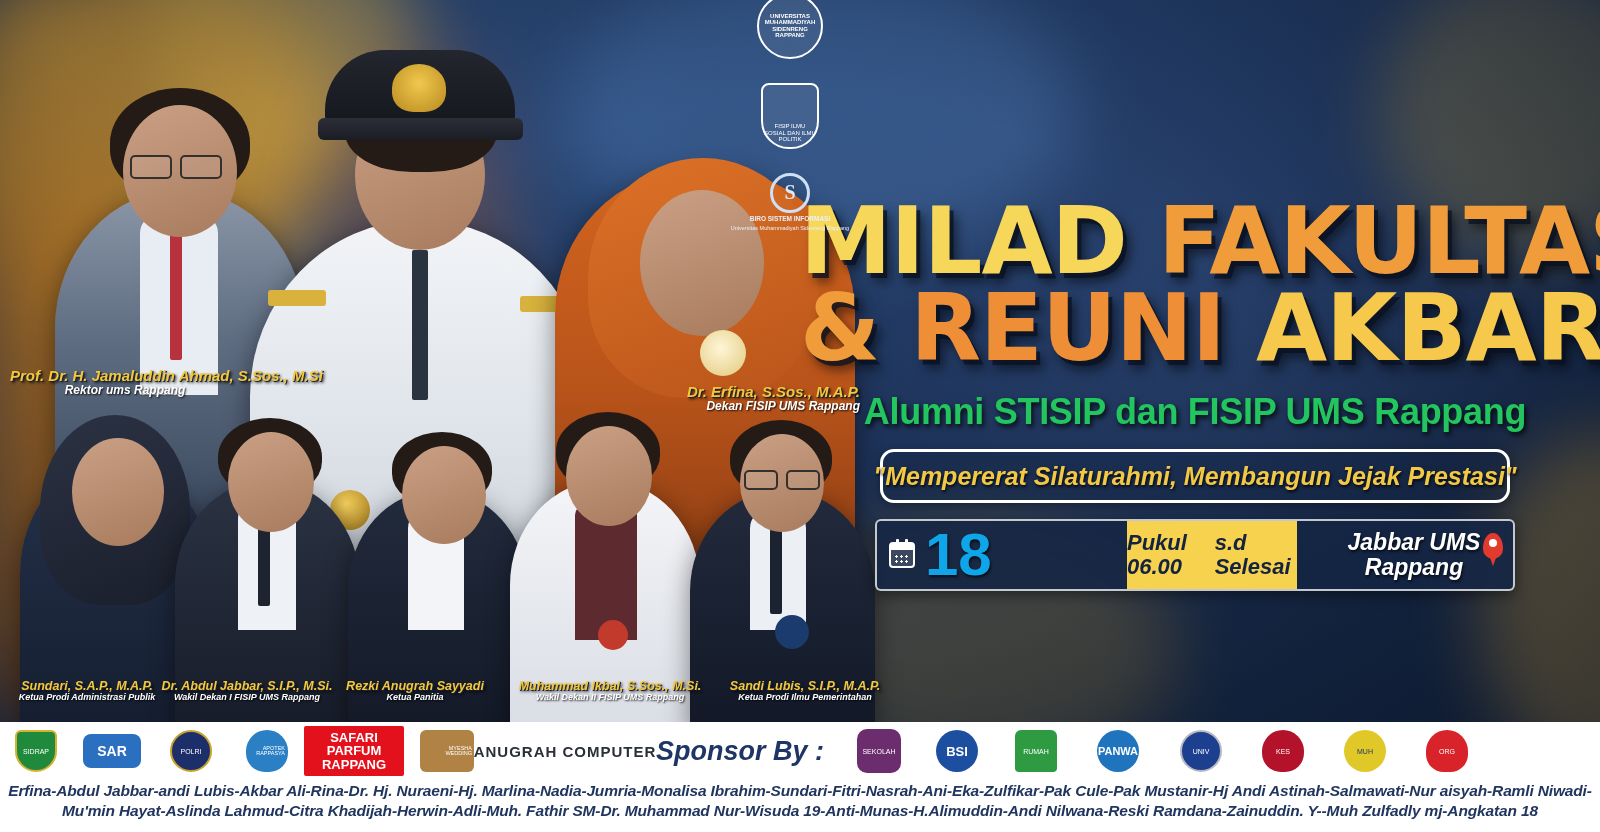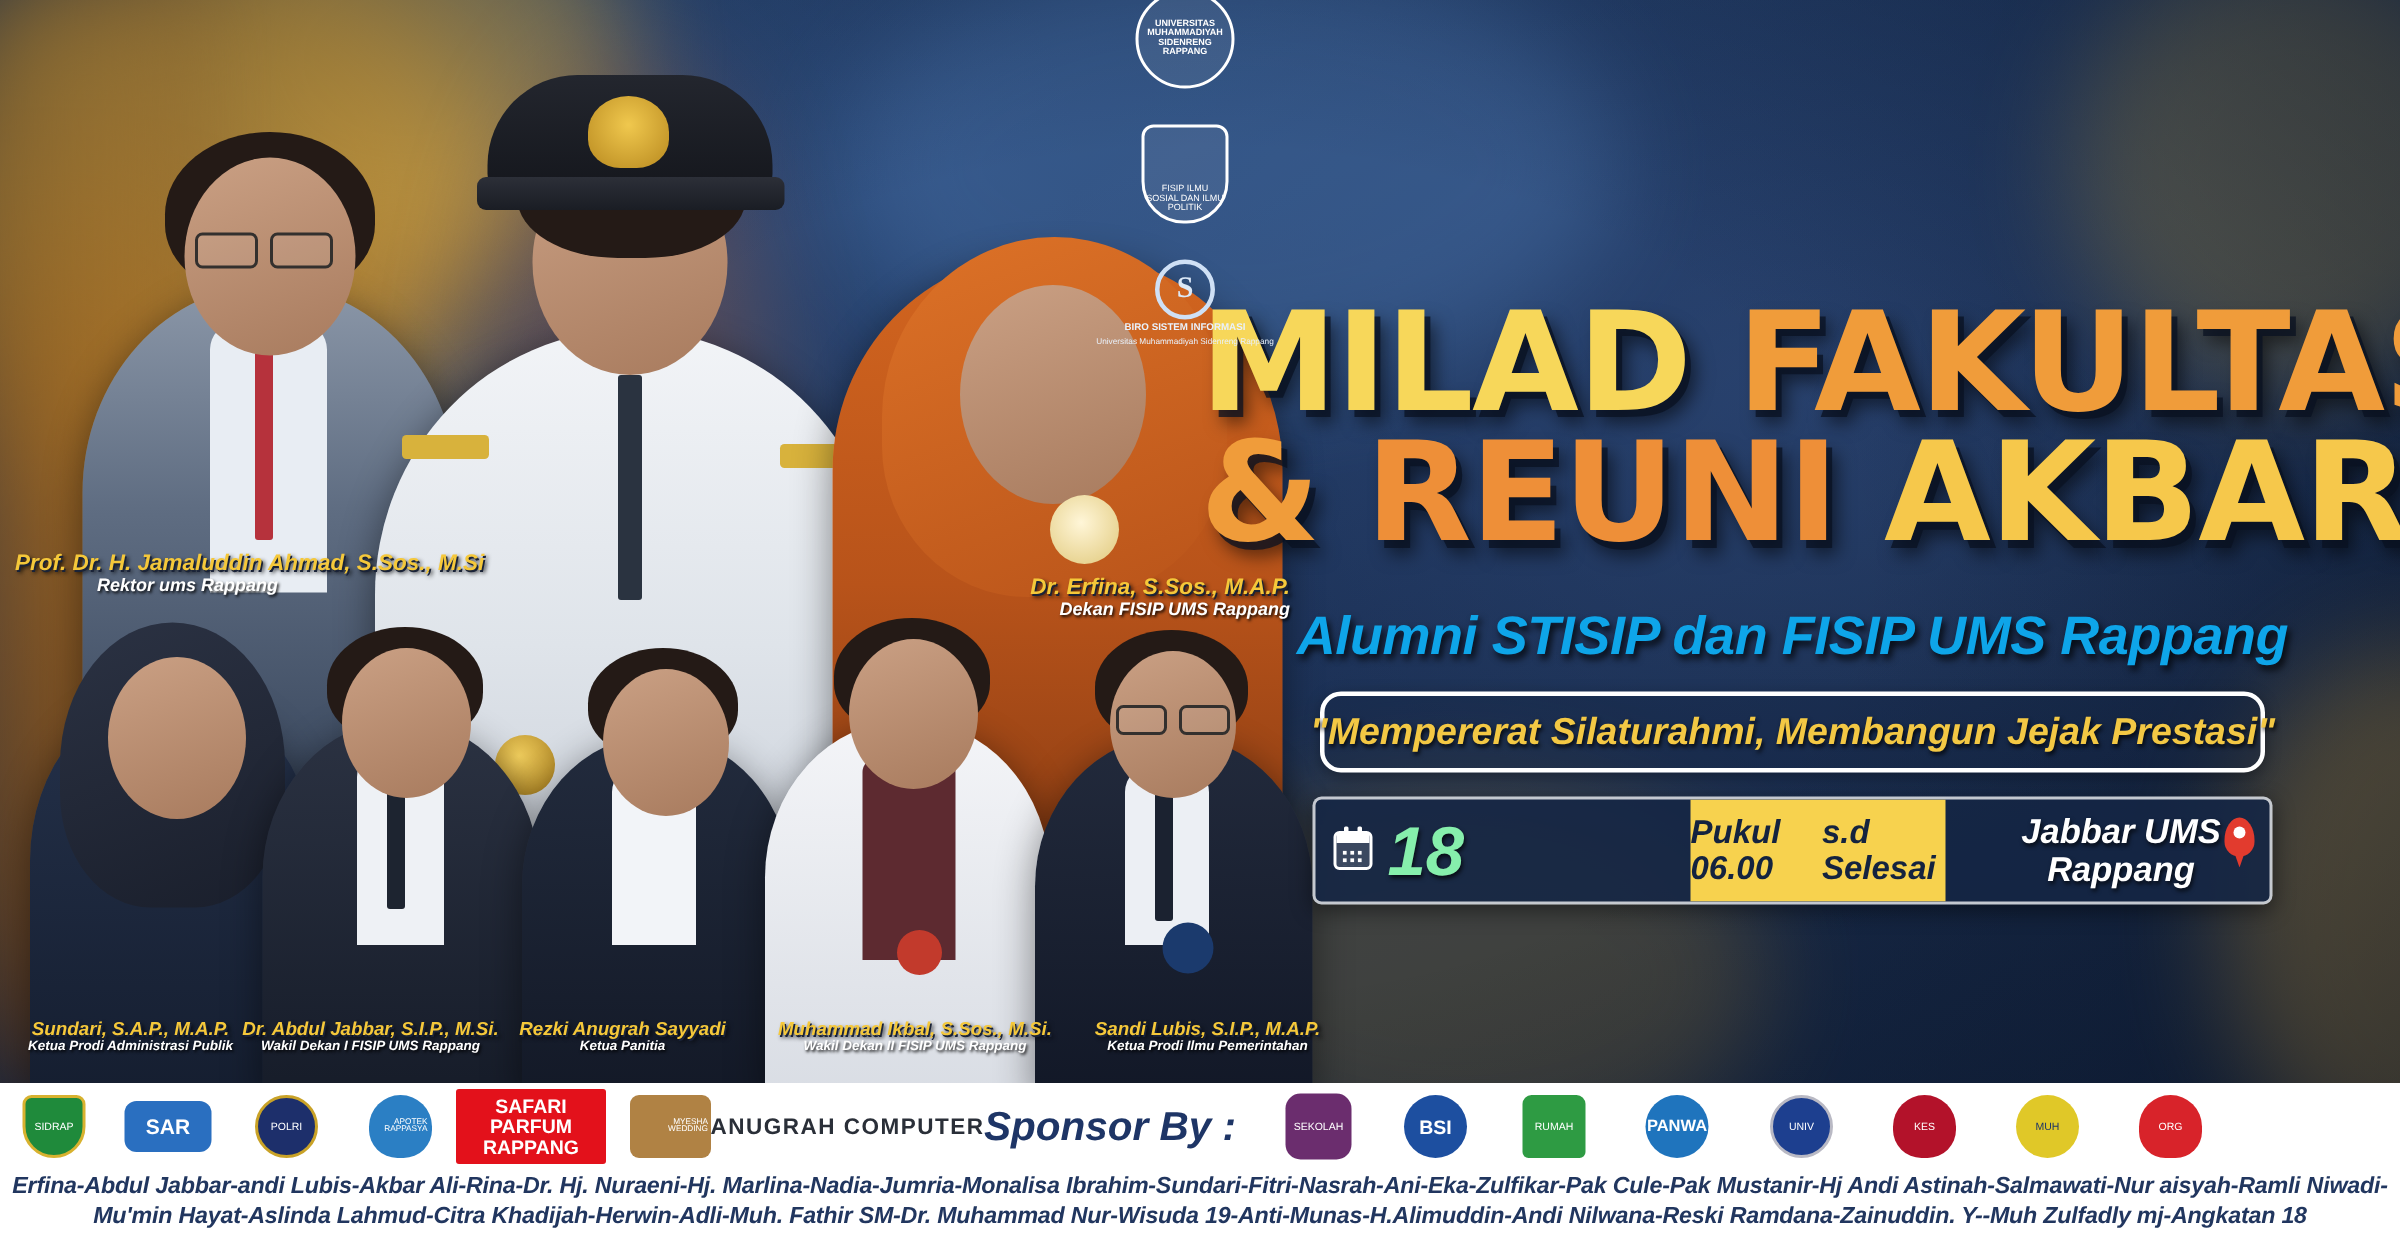--- a/index.html
+++ b/index.html
@@ -123,22 +123,22 @@
     text-shadow:4px 5px 0 rgba(10,18,34,.75), 7px 9px 12px rgba(0,0,0,.55);
     white-space:nowrap;
   }
   .title-line span { display:inline-block; }
   .t1 { font-size:92px; }
   .t2 { font-size:92px; margin-top:2px; }
   .g1 { color:#f7d75a; } .g2 { color:#f6c84b; }
   .g4 { color:#f09c3a; } .g5 { color:#ee8f38; }
 
   .subtitle {
-    margin-top:32px; text-align:center; color:#0ea5e9;
-    font-size:36px; font-weight:bold; font-style:italic;
+    margin-top:20px; text-align:center; color:#22c55e;
+    font-size:36px; font-weight:bold; 
     text-shadow:2px 3px 5px rgba(0,0,0,.8);
     letter-spacing:-.3px; white-space:nowrap;
   }
   .tagline-box {
     margin:16px auto 0; width:630px; height:54px;
     border:3px solid #ffffff; border-radius:14px;
     display:flex; align-items:center; justify-content:center;
     background:rgba(18,34,62,.30);
     box-shadow:0 3px 10px rgba(0,0,0,.35);
   }
@@ -165,21 +165,21 @@
   .cal-ico::before, .cal-ico::after {
     content:""; position:absolute; top:-5px; width:3px; height:6px; background:#fff; border-radius:1px;
   }
   .cal-ico::before { left:5px; } .cal-ico::after { right:5px; }
   .cal-dots {
     position:absolute; left:3px; right:3px; top:10px; height:11px;
     background-image:radial-gradient(#fff 38%, transparent 40%);
     background-size:5px 5px;
   }
   .day-num {
-    color:#86efac; font-size:46px; font-weight:bold; font-style:italic;
+    color:#0ea5e9; font-size:60px; font-weight:bold; 
     line-height:1; text-shadow:1px 2px 3px rgba(0,0,0,.7);
   }
   .date-stack { display:flex; flex-direction:column; justify-content:center; line-height:1.05; }
   .date-dow { color:#fff; font-size:29px; font-weight:bold; font-style:italic; letter-spacing:3px; }
   .date-my { color:#fff; font-size:17px; font-weight:bold; font-style:italic; letter-spacing:.5px; }
   .seg-time {
     flex:0 0 170px; background:#f7d24e; flex-direction:row;
     justify-content:center; align-items:center; display:flex; line-height:1.1;
   }
   .seg-time div { color:#14233f; font-size:22px; font-weight:bold; font-style:italic; }

